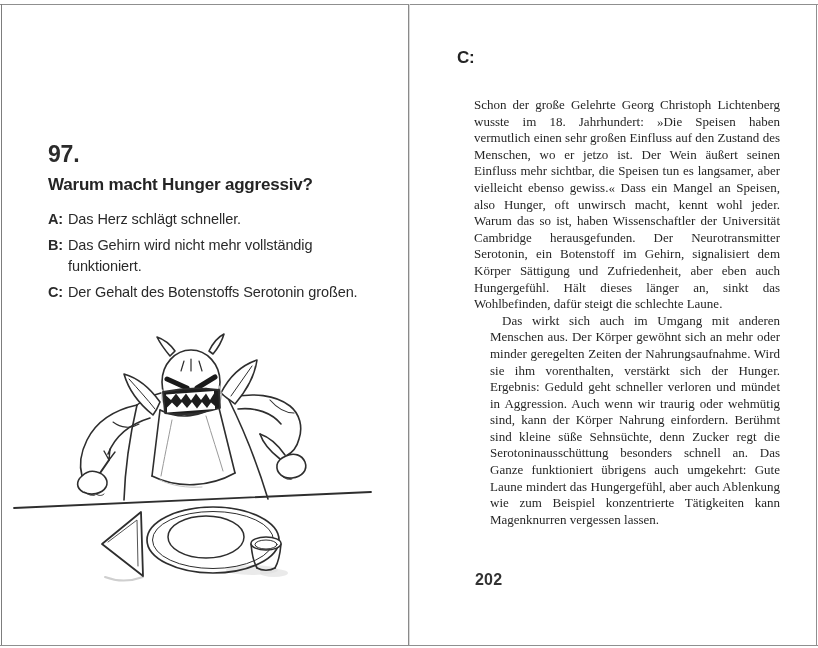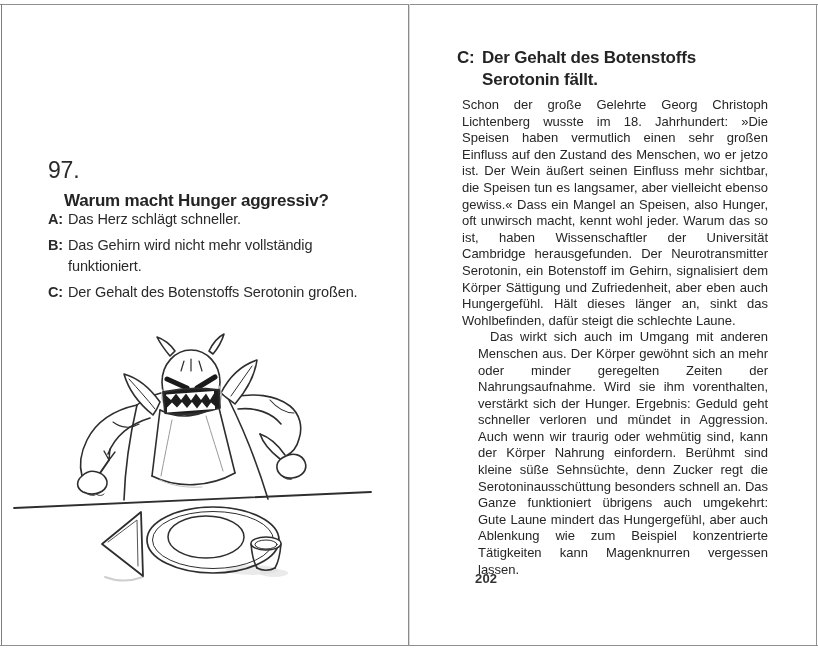--- a/index.html
+++ b/index.html
@@ -12,52 +12,52 @@
   .rule-top{left:0;right:0;top:4px;height:1px;}
   .rule-bottom{left:0;right:0;top:645px;height:1px;}
   .rule-left{left:1px;top:4px;width:1px;height:641px;background:#7d7d7d;}
   .rule-right{left:816px;top:4px;width:1px;height:641px;}
   .gutter{left:408px;top:4px;width:1px;height:641px;background:#8a8a8a;}
   .gutter-soft{left:409px;top:4px;width:1px;height:641px;background:#d8d8d8;}
 
   
   .q-number{
     position:absolute;left:48px;top:141px;
-    font-size:23px;font-weight:400;letter-spacing:-.2px;color:#2b2b2b;margin-top:16px;
+    font-size:23px;font-weight:700;letter-spacing:-.2px;color:#2b2b2b;
   }
   .q-title{
-    position:absolute;left:48px;top:175px;margin:16px;
+    position:absolute;left:48px;top:175px;margin:0;
     font-size:17px;font-weight:700;letter-spacing:-.2px;color:#242424;
   }
   .answers{position:absolute;left:48px;top:209px;width:332px;margin:0;padding:0;list-style:none;}
   .answer{display:flex;margin:0 0 5px 0;font-size:14.5px;line-height:21px;color:#2a2a2a;letter-spacing:-.1px;}
   .answer .label{flex:0 0 20px;font-weight:700;}
   .answer .text{flex:1;}
 
   .illus{position:absolute;left:10px;top:330px;width:365px;height:255px;}
 
   
   .answer-heading{
     position:absolute;left:457px;top:47px;display:flex;
     font-size:17px;line-height:22px;font-weight:700;letter-spacing:-.2px;color:#242424;
   }
   .answer-heading .label{flex:0 0 25px;}
   .answer-heading .hl{white-space:nowrap;}
 
   .body-text{
-    position:absolute;left:462px;top:97px;width:306px;
-    font-family:Liberation Sans, sans-serif;font-size:13px;line-height:16.6px;
+    position:absolute;left:474px;top:97px;width:306px;
+    font-family:Liberation Serif, serif;font-size:13px;line-height:16.6px;
     color:#262626;text-align:justify;hyphens:auto;
   }
   .body-text p{margin:0;}
   .body-text p + p{text-indent:12px;margin-left:16px;}
 
   .page-number{
     position:absolute;left:475px;top:571px;
-    font-size:13px;font-weight:700;color:#333333;letter-spacing:.2px;
+    font-size:16px;font-weight:700;color:#333333;letter-spacing:.2px;
   }
 </style>
 </head>
 <body>
 
 <div class="spread">
 
   <div class="rule rule-top"></div>
   <div class="rule rule-bottom"></div>
   <div class="rule rule-left"></div>
@@ -175,24 +175,20 @@
           <ellipse cx="256" cy="213.5" rx="15" ry="6.5" fill="#ffffff" stroke-width="1.5"></ellipse>
           <ellipse cx="256" cy="214.5" rx="11" ry="4.5" stroke-width="1"></ellipse>
         </g>
       </g>
     </svg>
   </section>
 
   <section class="page-right">
     <div class="answer-heading">
       <span class="label">C:</span>
-      <span class="lines">
-        <div class="hl">Der Gehalt des Botenstoffs</div>
-        <div class="hl">Serotonin fällt.</div>
-      </span>
     </div>
 
     <div class="body-text" lang="de">
       <p>Schon der große Gelehrte Georg Christoph Lichtenberg wusste im 18. Jahrhundert: »Die Speisen haben vermutlich einen sehr großen Einfluss auf den Zustand des Menschen, wo er jetzo ist. Der Wein äußert seinen Einfluss mehr sichtbar, die Speisen tun es langsamer, aber vielleicht ebenso gewiss.« Dass ein Mangel an Speisen, also Hunger, oft unwirsch macht, kennt wohl jeder. Warum das so ist, haben Wissenschaftler der Universität Cambridge herausgefunden. Der Neurotransmitter Serotonin, ein Botenstoff im Gehirn, signalisiert dem Körper Sättigung und Zufriedenheit, aber eben auch Hungergefühl. Hält dieses länger an, sinkt das Wohlbefinden, dafür steigt die schlechte Laune.</p>
       <p>Das wirkt sich auch im Umgang mit anderen Menschen aus. Der Körper gewöhnt sich an mehr oder minder geregelten Zeiten der Nahrungsaufnahme. Wird sie ihm vorenthalten, verstärkt sich der Hunger. Ergebnis: Geduld geht schneller verloren und mündet in Aggression. Auch wenn wir traurig oder wehmütig sind, kann der Körper Nahrung einfordern. Berühmt sind kleine süße Sehnsüchte, denn Zucker regt die Serotoninausschüttung besonders schnell an. Das Ganze funktioniert übrigens auch umgekehrt: Gute Laune mindert das Hungergefühl, aber auch Ablenkung wie zum Beispiel konzentrierte Tätigkeiten kann Magenknurren vergessen lassen.</p>
     </div>
 
     <div class="page-number">202</div>
   </section>
 

